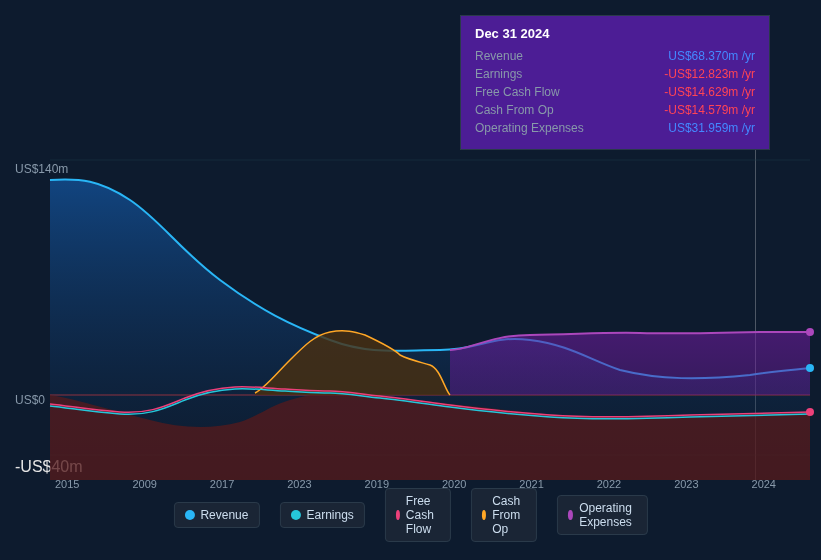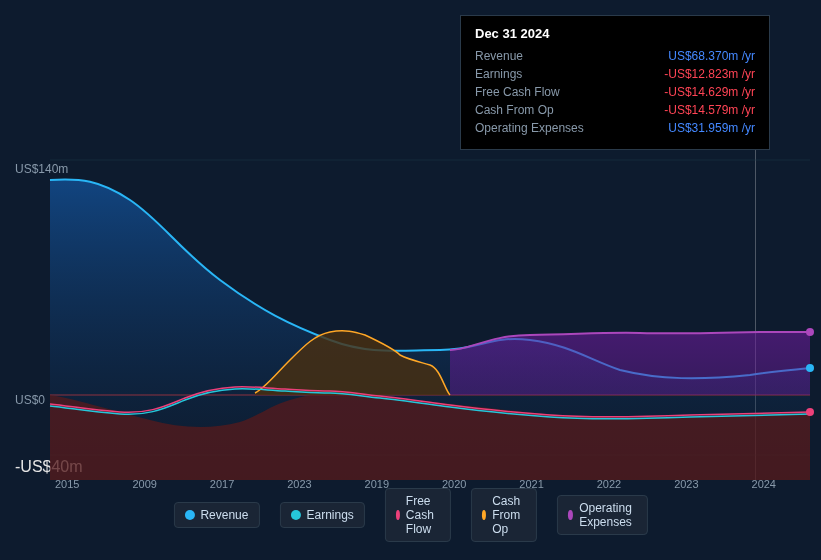--- a/index.html
+++ b/index.html
@@ -17,21 +17,21 @@
       height: 560px;
       position: relative;
       background: #0d1b2e;
     }
 
     
     .tooltip-box {
       position: absolute;
       top: 15px;
       left: 460px;
-      background: #000000;
+      background: #4c1d95;
       border: 1px solid #2a3a4a;
       padding: 10px 14px;
       z-index: 10;
       min-width: 310px;
     }
 
     .tooltip-title {
       color: #ffffff;
       font-size: 13px;
       font-weight: bold;

